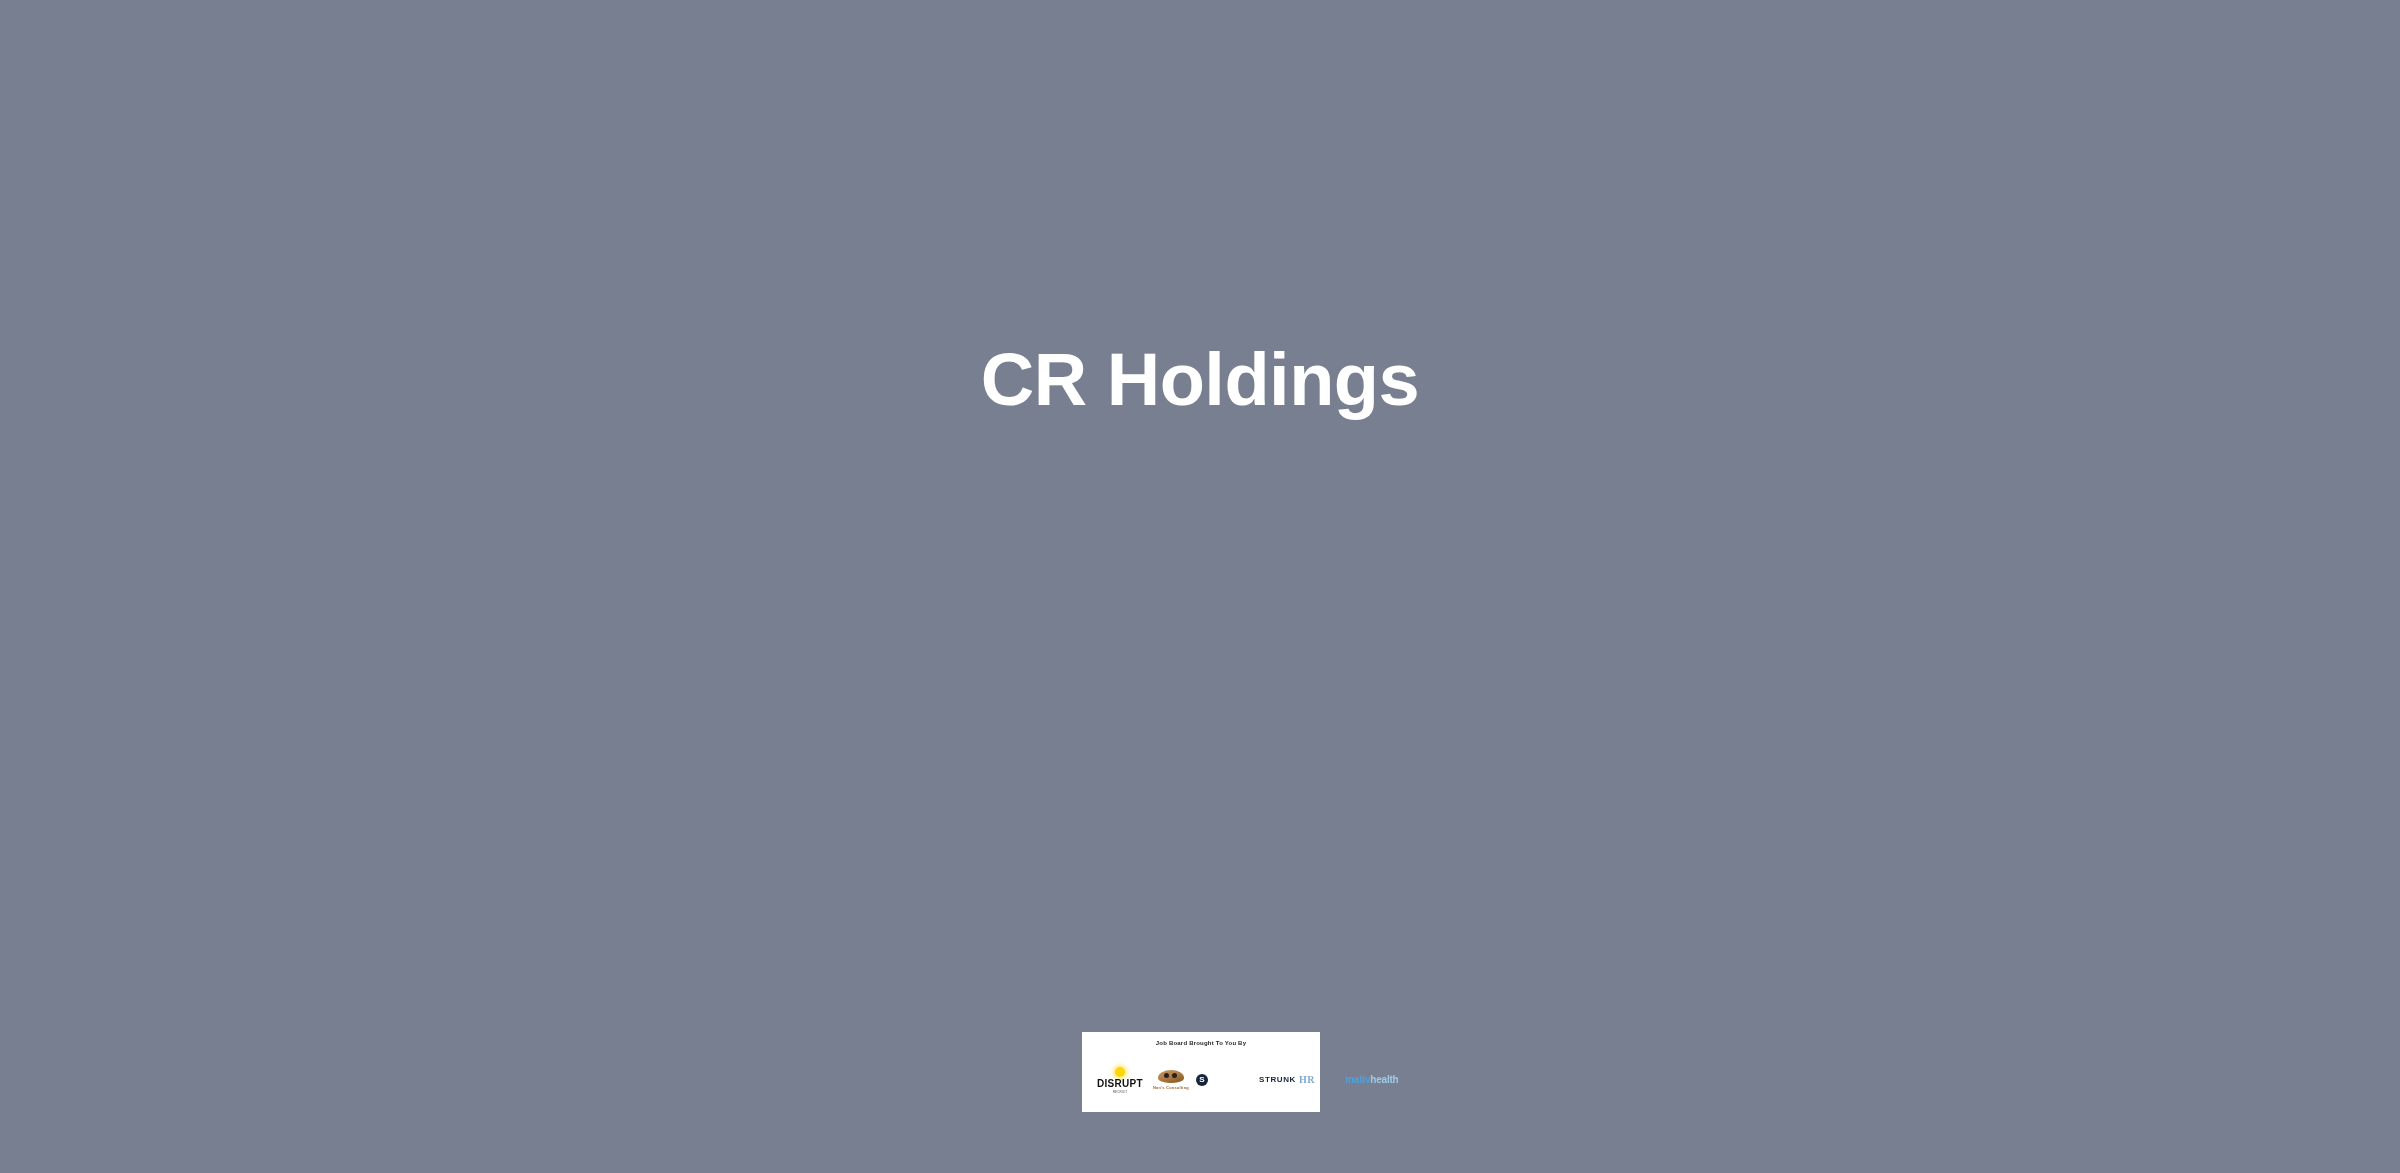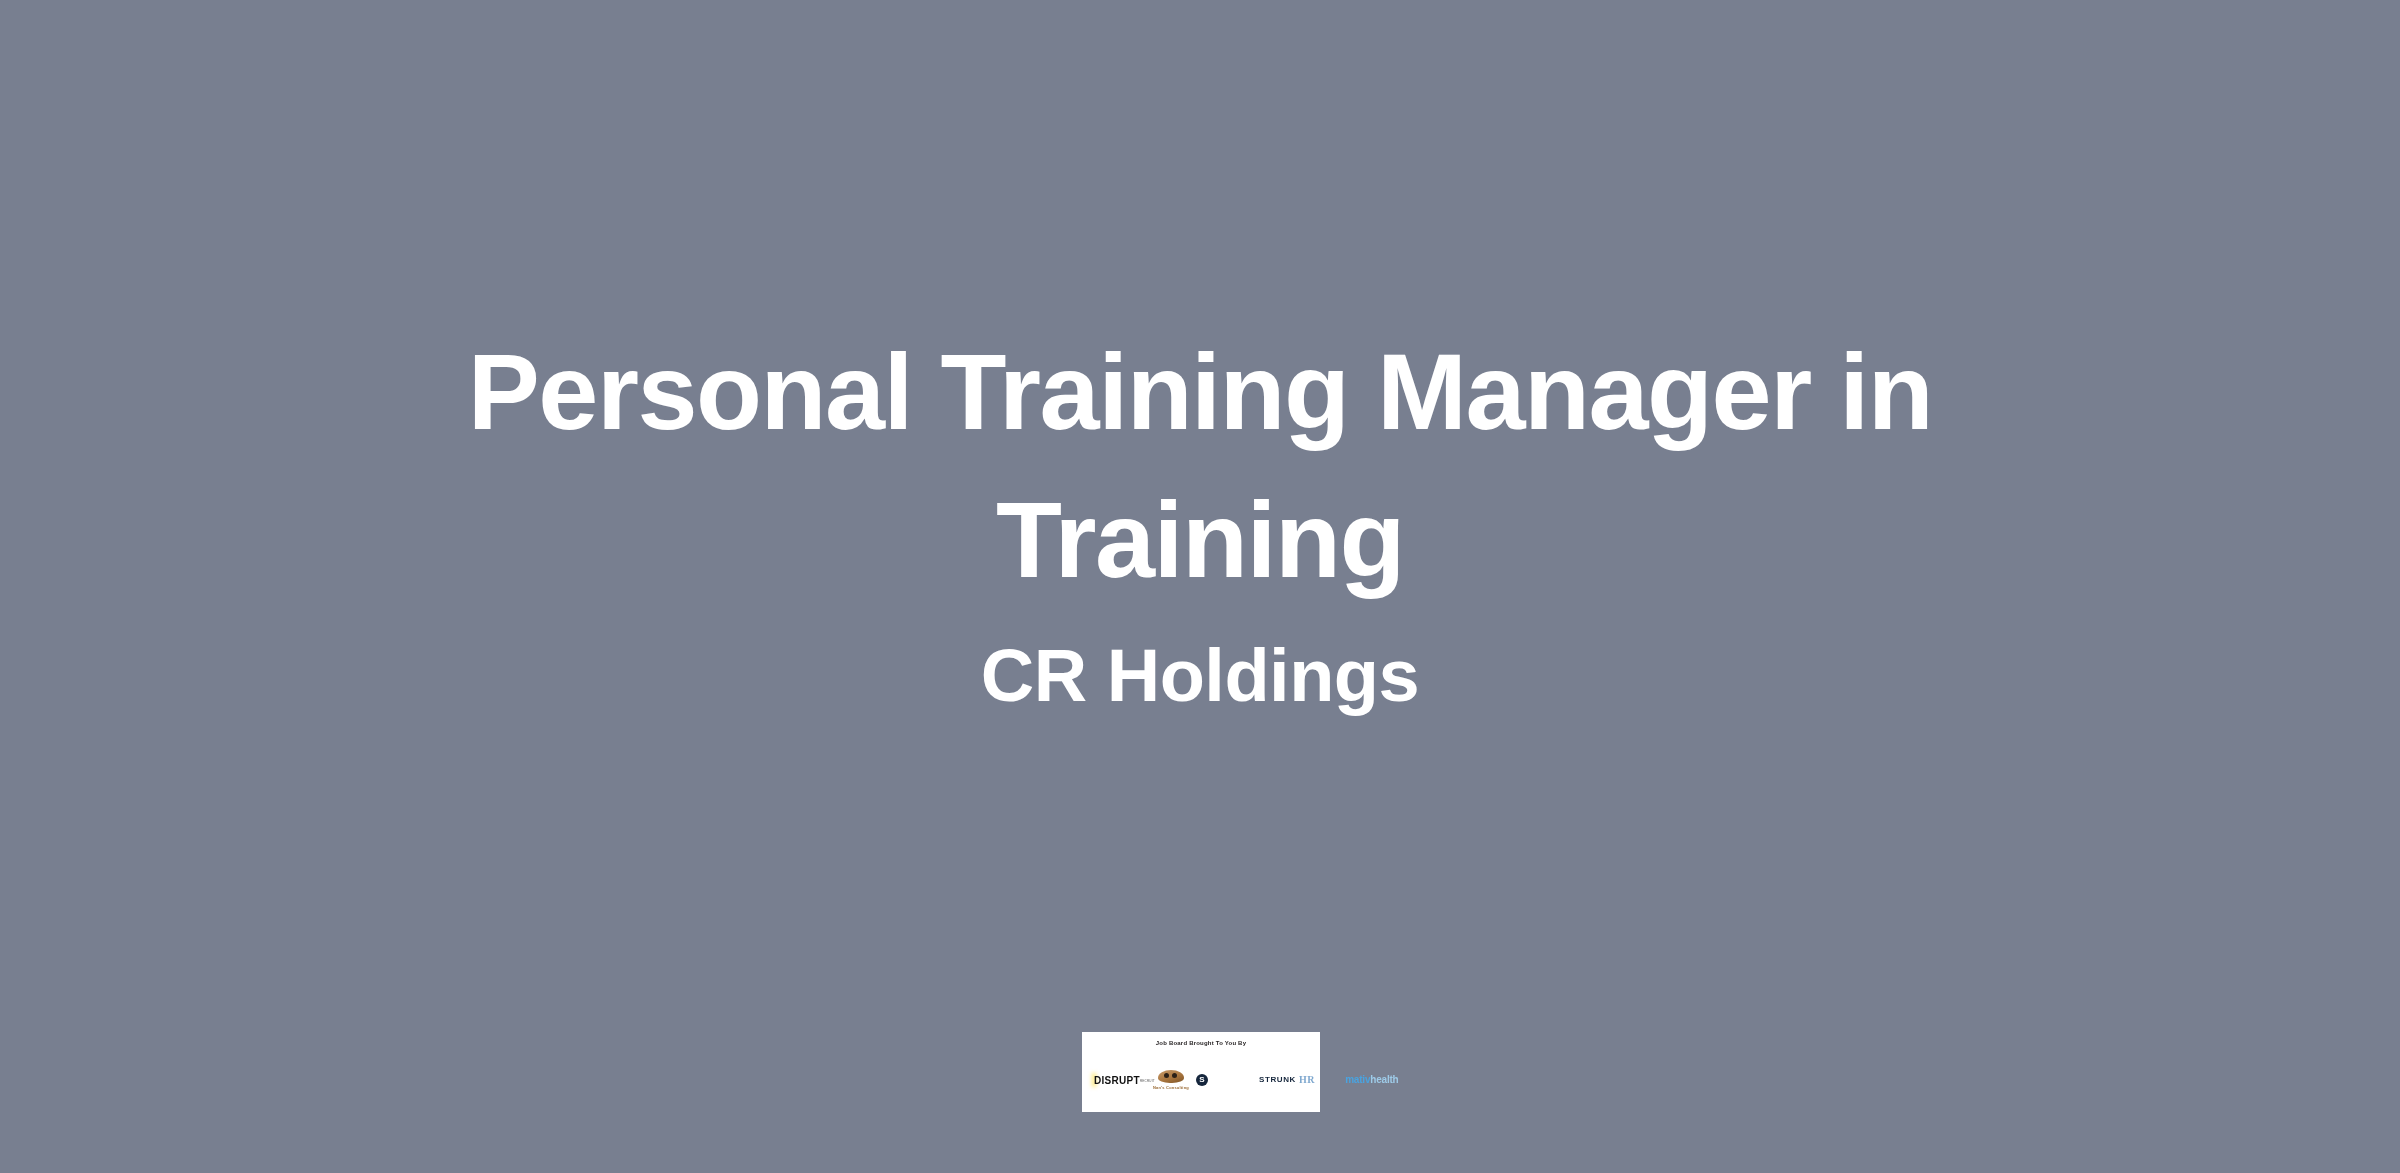--- a/index.html
+++ b/index.html
@@ -95,21 +95,21 @@
     align-items: center;
     justify-content: center;
     height: 38px;
   }
 
   
   .logo-disrupt {
     width: 52px;
     position: relative;
     display: flex;
-    flex-direction: row;
+    flex-direction: column;
     align-items: center;
   }
   .disrupt-burst {
     width: 10px;
     height: 10px;
     background: #ffd700;
     border-radius: 50%;
     box-shadow: 0 0 4px 2px rgba(255, 215, 0, 0.55);
     margin-bottom: 1px;
   }
@@ -237,21 +237,20 @@
     letter-spacing: -0.2px;
     line-height: 12px;
   }
 </style>
 </head>
 <body>
 
 <div class="slide">
 
   <div class="hero">
-    <h1 class="job-title">Personal Training Manager in Training</h1>
     <h2 class="company">CR Holdings</h2>
   </div>
 
   <div class="sponsor-card">
     <div class="sponsor-heading">Job Board Brought To You By</div>
 
     <div class="sponsor-logos">
 
       <div class="logo-slot">
         <div class="logo-disrupt">

